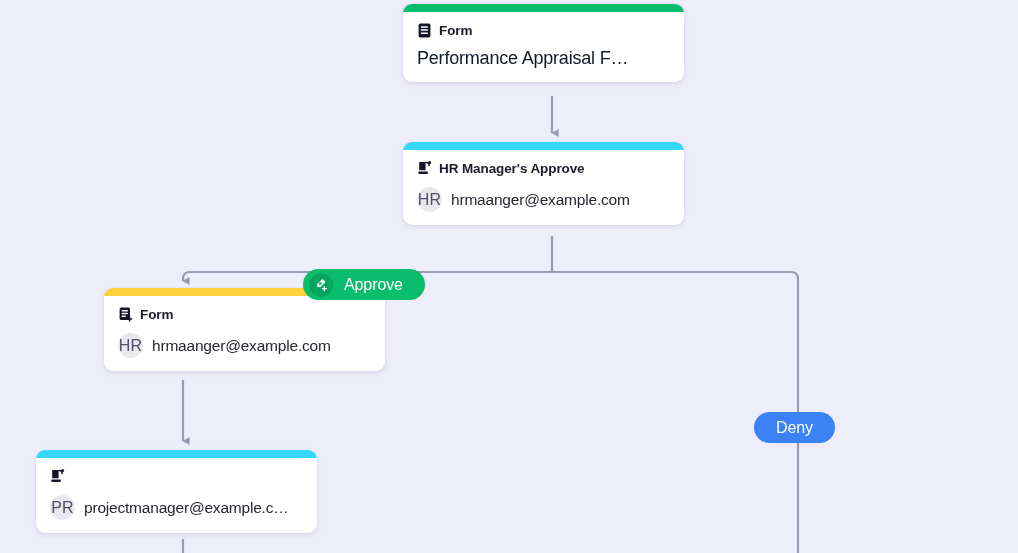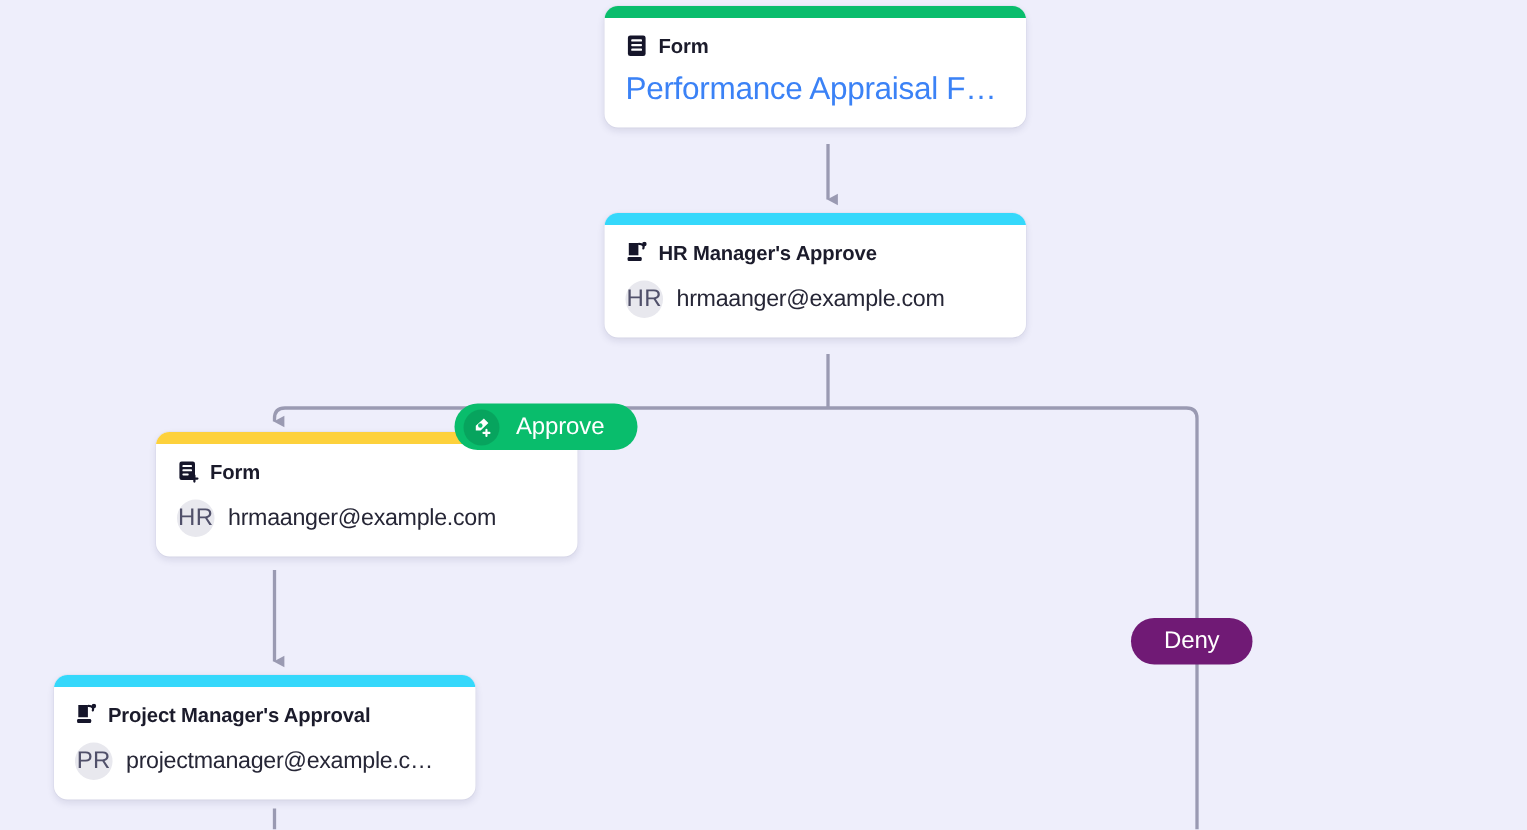--- a/index.html
+++ b/index.html
@@ -61,22 +61,22 @@
     flex: 0 0 auto;
   }
   .node-head .ttl {
     font-size: 13.5px;
     font-weight: bold;
     color: #1b1b2b;
     letter-spacing: -0.1px;
     white-space: nowrap;
   }
   .node-main {
-    font-size: 21px;
-    color: #3b82f6;
+    font-size: 18px;
+    color: #0f172a;
     letter-spacing: -0.2px;
     white-space: nowrap;
     overflow: hidden;
     padding-top: 7px;
   }
   .node-user {
     display: flex;
     align-items: center;
     gap: 9px;
     padding-top: 8px;
@@ -227,37 +227,36 @@
     <div class="node-body">
       <div class="node-head">
         <span class="ico">
           <svg width="14" height="15" viewBox="0 0 14 15">
             <path d="M1.2,1.0 L7.6,1.0 L7.6,9.2 L1.2,9.2 Z" fill="#15152a"></path>
             <rect x="0.4" y="10.4" width="9.4" height="2.6" rx="0.8" fill="#15152a"></rect>
             <path d="M8.0,1.6 C10.6,1.6 11.6,3.0 10.9,4.6" stroke="#15152a" stroke-width="1.5" fill="none" stroke-linecap="round"></path>
             <circle cx="11.6" cy="1.6" r="1.5" fill="#15152a"></circle>
           </svg>
         </span>
-        <span class="ttl">Project Manager's Approval</span>
       </div>
       <div class="node-user">
         <span class="avatar">PR</span>
         <span class="user-email">projectmanager@example.c…</span>
       </div>
     </div>
   </div>
 
   <div class="pill with-icon" id="pill-approve" style="left: 303px; top: 258px; background: rgb(9, 189, 108);">
     <span class="pill-icon">
       <svg width="14" height="14" viewBox="0 0 14 14">
         <path d="M8.6,1.0 C10.0,2.4 10.6,3.0 11.6,4.0 L6.4,9.0 L3.2,9.0 L3.2,5.8 Z" fill="#ffffff"></path>
         <circle cx="6.2" cy="5.6" r="1.5" fill="#09bd6c"></circle>
         <path d="M10.3,8.6 L10.3,12.6 M8.3,10.6 L12.3,10.6" stroke="#ffffff" stroke-width="1.4" stroke-linecap="round"></path>
       </svg>
     </span>
     <span>Approve</span>
   </div>
 
-  <div class="pill plain" id="pill-deny" style="left: 754px; top: 412px; background: #701a75;">
+  <div class="pill plain" id="pill-deny" style="left: 754px; top: 412px; background: #3b82f6;">
     <span>Deny</span>
   </div>
 
 </div>
 
 </body></html>

